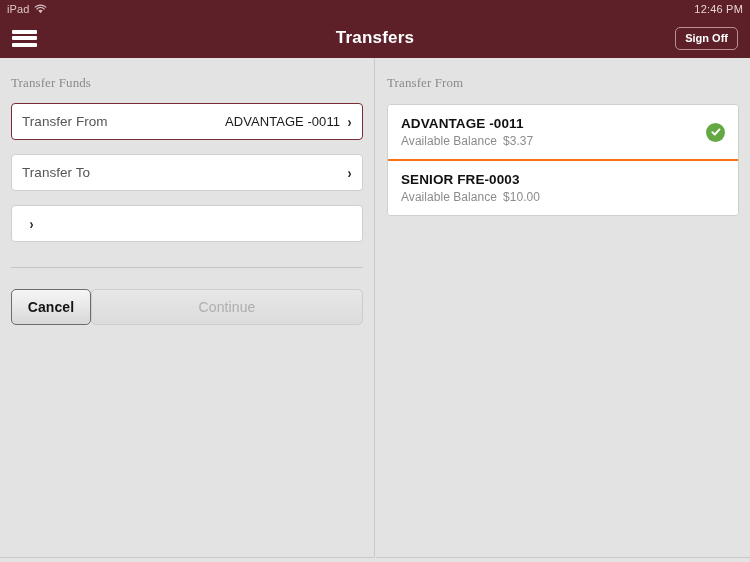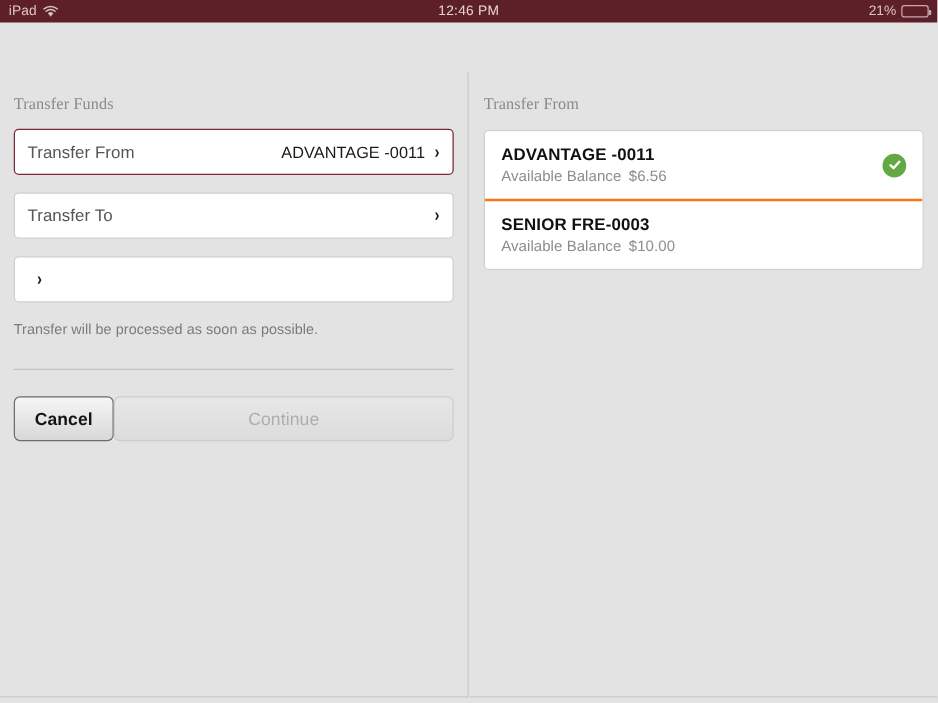--- a/index.html
+++ b/index.html
@@ -284,28 +284,35 @@
       <span class="sb-device">iPad</span>
       <span>
         <svg class="wifi-icon" width="13" height="10" viewBox="0 0 13 10">
           <path d="M6.5 9.3 L4.3 6.6 a3.4 3.4 0 0 1 4.4 0 Z" fill="#d8bfc3"></path>
           <path d="M2.9 5.0 a5.6 5.6 0 0 1 7.2 0" stroke="#d8bfc3" stroke-width="1.2" fill="none" stroke-linecap="round"></path>
           <path d="M1.2 3.1 a8.3 8.3 0 0 1 10.6 0" stroke="#d8bfc3" stroke-width="1.2" fill="none" stroke-linecap="round"></path>
         </svg>
       </span>
     </div>
     <div class="sb-mid">12:46 PM</div>
-    <div class="sb-right">
-      <span>21%</span>
-      <span class="batt">
-        <span class="batt-fill" id="batt-fill" style="width: 21%;"></span>
-      </span>
-    </div>
   </div>
 
+  <div class="navbar">
+    <div class="nav-left">
+      <div class="hamburger">
+        <span></span>
+          <span></span>
+          <span></span>
+      </div>
+    </div>
+    <div class="nav-title">Transfers</div>
+    <div class="nav-right">
+      <button class="signoff">Sign Off</button>
+    </div>
+  </div>
 
   <div class="content">
 
     <div class="pane-left">
       <div class="section-label">Transfer Funds</div>
 
       <div class="form">
 
         <div class="field active">
           <span class="field-label">Transfer From</span>
@@ -318,40 +325,39 @@
           <span class="field-value"></span>
           <span class="chevron">›</span>
         </div>
 
         <div class="field">
           <span class="field-value"></span>
           <span class="chevron">›</span>
         </div>
       </div>
 
-      <div class="note">Transfer will be processed as soon as possible.</div>
 
       <div class="divider"></div>
 
       <div class="actions">
         <button class="btn btn-cancel">Cancel</button>
         <button class="btn btn-continue" disabled="">Continue</button>
       </div>
     </div>
 
     <div class="pane-right">
       <div class="section-label">Transfer From</div>
 
       <div class="acct-list">
 
         <div class="acct-row">
           <div class="acct-text">
             <div class="acct-name">ADVANTAGE -0011</div>
             <div class="acct-bal">
-              <span>Available Balance</span><span class="amt">$6.56</span>
+              <span>Available Balance</span><span class="amt">$3.37</span>
             </div>
           </div>
           <span class="check-badge">
             <svg width="12" height="12" viewBox="0 0 12 12">
               <path d="M2.4 6.2 L4.8 8.5 L9.5 3.4" stroke="#ffffff" stroke-width="1.9" fill="none" stroke-linecap="round" stroke-linejoin="round"></path>
             </svg>
           </span>
         </div>
 
         <div class="acct-row">

